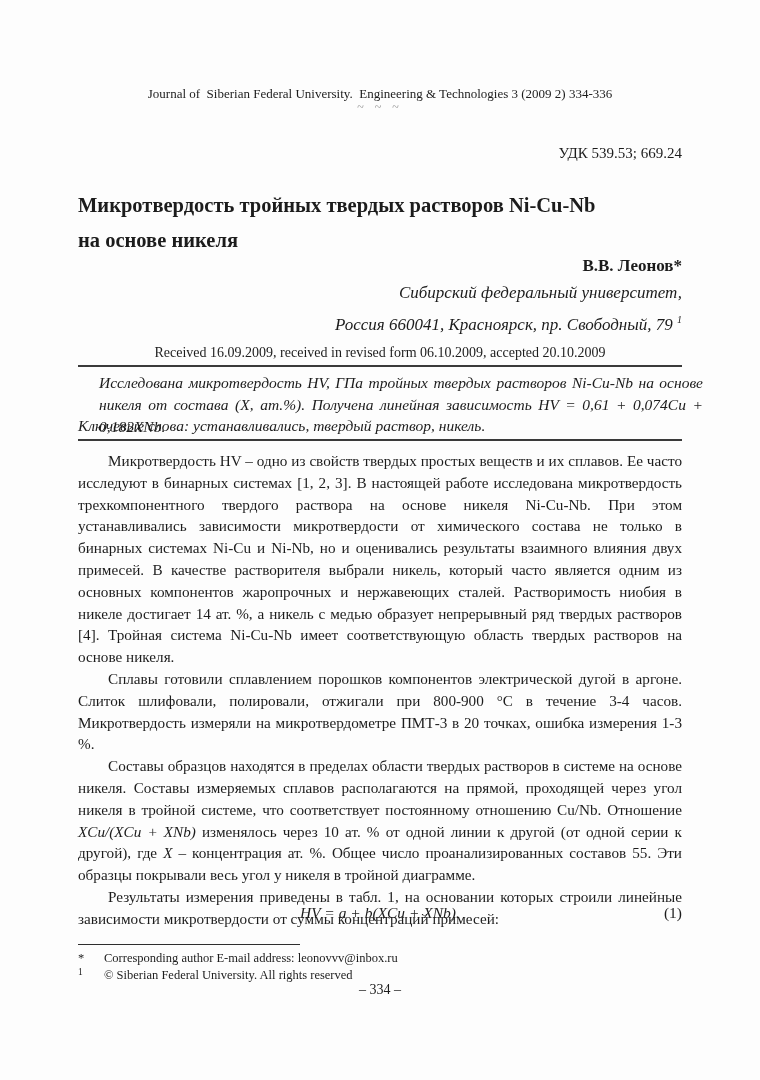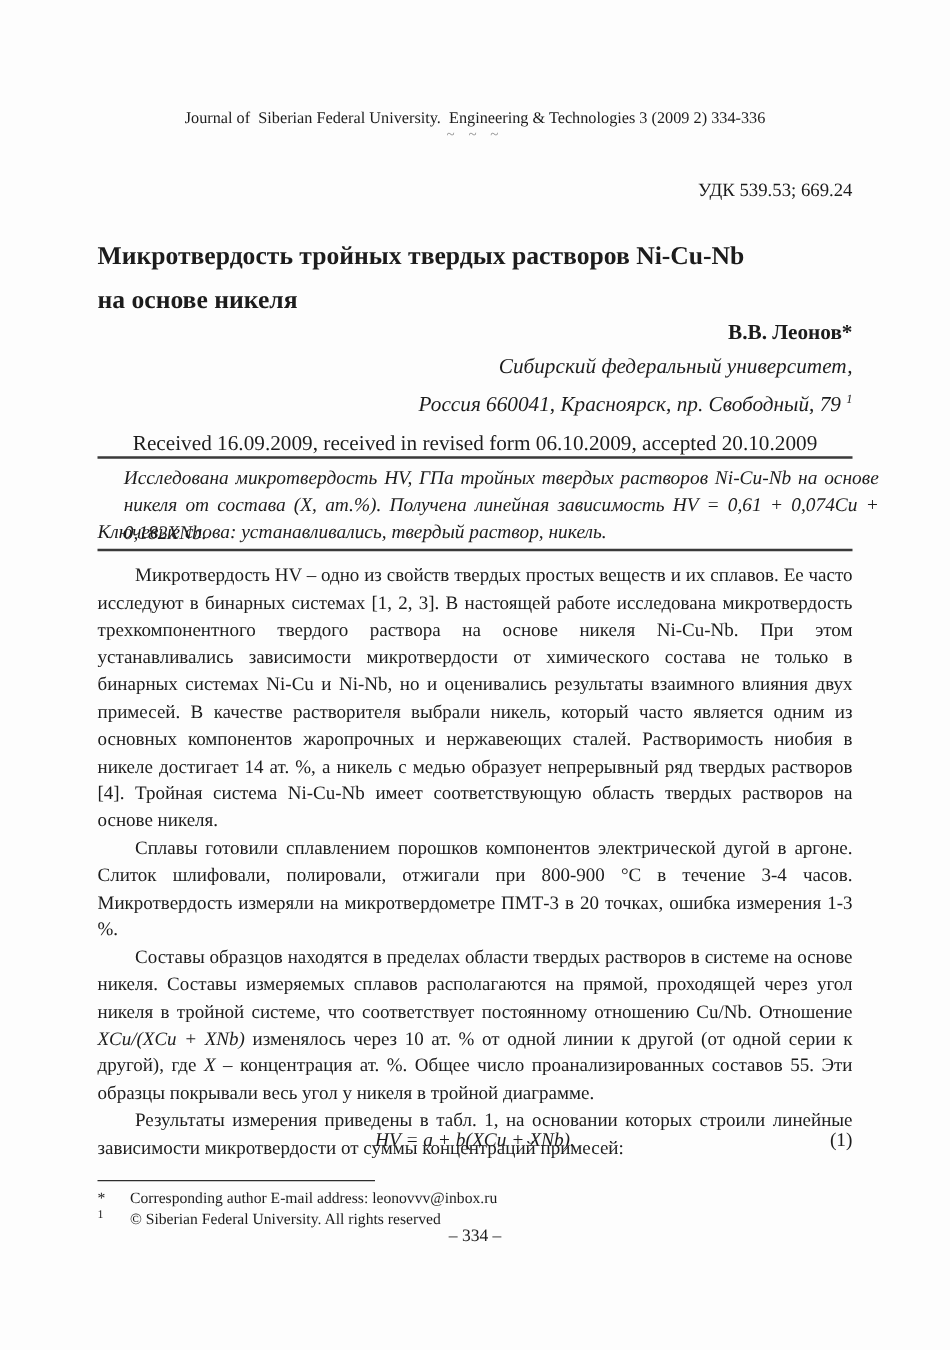--- a/index.html
+++ b/index.html
@@ -43,21 +43,21 @@
     font-size: 17px;
     line-height: 27px;
   }
   .author-name { font-weight: bold; }
   .affil { font-style: italic; }
   .affil sup { font-size: 10px; font-style: italic; }
 
   .received {
     top: 345px;
     text-align: center;
-    font-size: 17px;
+    font-size: 14px;
   }
 
   .rule { border-top: 2px solid #3a3a3a; height: 0; }
   .rule-1 { top: 365px; }
   .rule-2 { top: 439px; }
 
   .abstract {
     top: 372px;
     font-style: italic;
     font-size: 15.5px;

